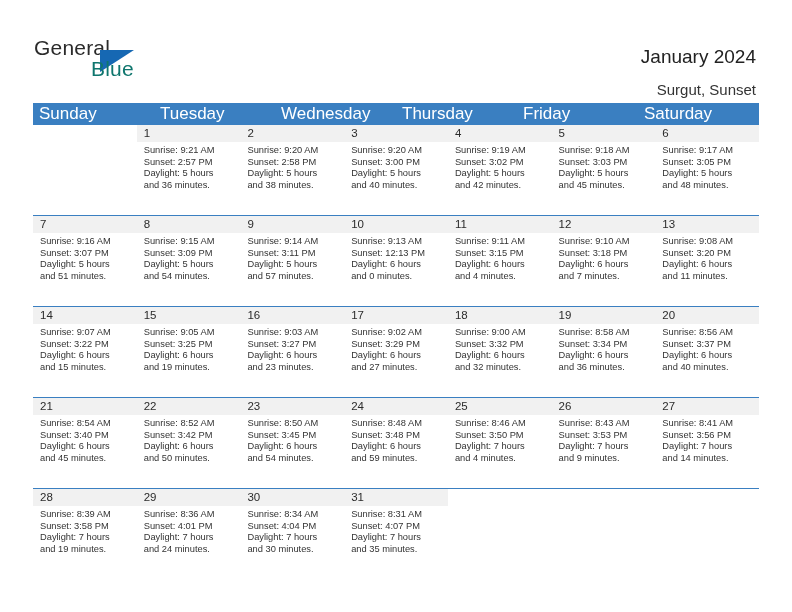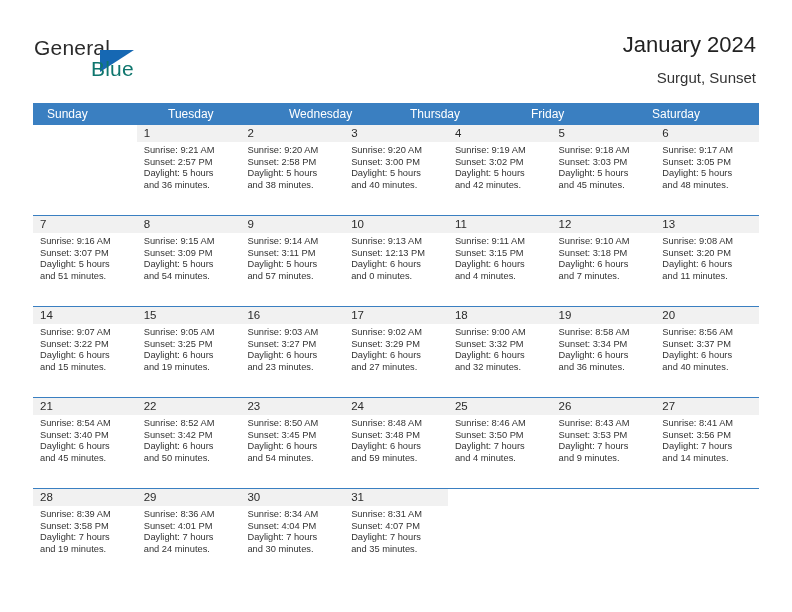--- a/index.html
+++ b/index.html
@@ -68,24 +68,25 @@
     border-bottom: 22px solid transparent;
   }
 
   .title-block {
     position: absolute;
     right: 36px;
     top: 28px;
     text-align: right;
   }
   .cal-title {
-    font-size: 22px;
+    font-size: 19px;
     color: #222222;
     line-height: 34px;
     white-space: nowrap;
+    margin-top: 12px;
   }
   .cal-subtitle {
     font-size: 15px;
     color: #333333;
     line-height: 20px;
     margin-top: 6px;
     white-space: nowrap;
   }
 
   
@@ -98,23 +99,23 @@
 
   .dow-row {
     display: flex;
     width: 726px;
     height: 22px;
     background: #3a7fc1;
   }
   .dow-cell {
     flex: 1 1 0;
     color: #ffffff;
-    font-size: 12px;
+    font-size: 17px;
     line-height: 22px;
-    padding-left: 14px;
+    padding-left: 6px;
     box-sizing: border-box;
     white-space: nowrap;
   }
 
   .week {
     display: flex;
     width: 726px;
     border-top: 1.6px solid #3a7fc1;
     box-sizing: border-box;
   }

